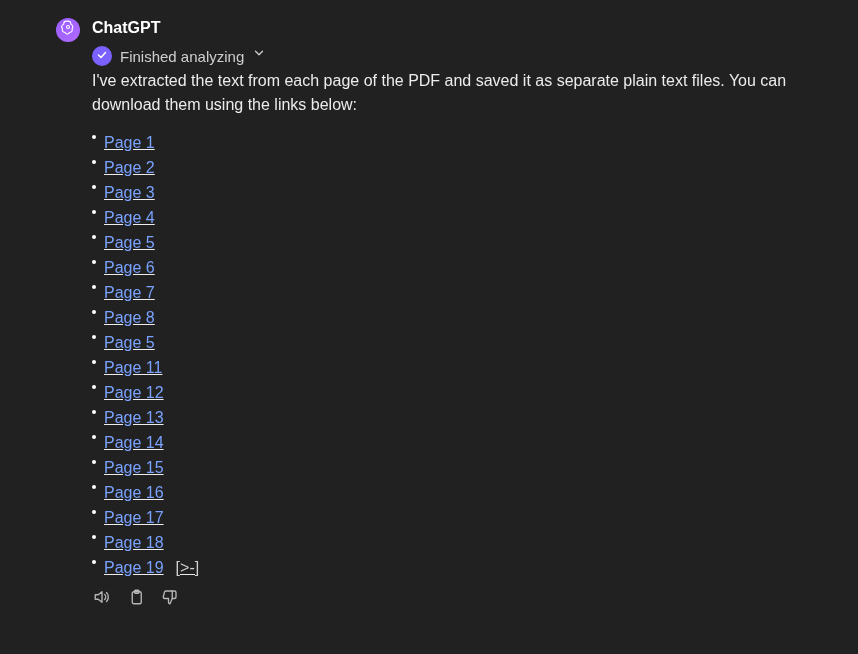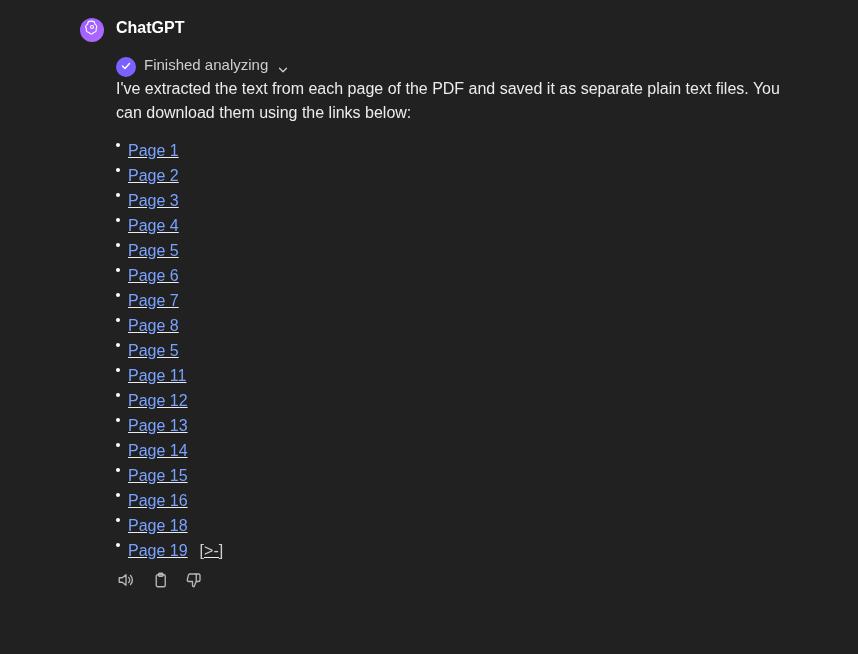--- a/index.html
+++ b/index.html
@@ -8,29 +8,29 @@
     --muted:#cfcfcf;
     --link:#7aa2ff;
     --badge:#7b61ff;
     --icon:#b7b7b7;
     --brand-start:#9a5cff;
     --brand-end:#b06bff;
   }
   html,body{margin:0;padding:0;background:var(--bg);color:var(--txt);
     font-family:-apple-system,BlinkMacSystemFont,"Segoe UI",Helvetica,Arial,sans-serif;
     font-size:16px;line-height:1.5;}
-  .wrap{width:858px;min-height:654px;box-sizing:border-box;padding:16px 64px 12px 80px;}
+  .wrap{width:858px;min-height:654px;box-sizing:border-box;padding:16px 64px 12px 56px;}
   .row{display:flex;align-items:flex-start;gap:12px;}
   .avatar{width:24px;height:24px;border-radius:50%;flex:0 0 24px;
     background:linear-gradient(135deg,var(--brand-start),var(--brand-end));
     display:flex;align-items:center;justify-content:center;margin-top:2px;}
   .avatar svg{width:16px;height:16px;}
   .body{flex:1 1 auto;}
   .title{font-weight:600;font-size:16px;color:#ffffff;}
-  .status{display:flex;align-items:flex-end;gap:8px;margin-top:14px;cursor:pointer;user-select:none;}
+  .status{display:flex;align-items:flex-start;gap:8px;margin-top:6px;cursor:pointer;user-select:none;}
   .status-badge{width:20px;height:20px;border-radius:50%;background:var(--badge);
     display:flex;align-items:center;justify-content:center;}
   .status-badge svg{width:12px;height:12px;}
   .status-text{color:var(--muted);font-size:15px;}
   .chev{display:flex;color:var(--muted);}
   .msg{color:var(--txt);font-size:16px;}
   ul.pages{list-style:none;margin:14px 0 0 0;padding:0;}
   ul.pages>li{display:flex;align-items:center;gap:10px;height:25px;text-decoration:underline;}
   ul.pages>li::before{content:"";width:4px;height:4px;border-radius:50%;
     background:#ffffff;flex:0 0 4px;margin-left:-10px;margin-right:-2px;margin-top:-12px;}
@@ -117,20 +117,23 @@
           <li>
             <a href="#">Page 14</a>
           </li>
           <li>
             <a href="#">Page 15</a>
           </li>
           <li>
             <a href="#">Page 16</a>
           </li>
           <li>
+            <a href="#">Page 17</a>
+          </li>
+          <li>
             <a href="#">Page 18</a>
           </li>
           <li>
             <a href="#">Page 19</a>
             <span class="link-note"> [&gt;-]</span>
           </li>
         </ul>
 
       <div class="actions">
         <button class="ibtn" aria-label="Read aloud">

